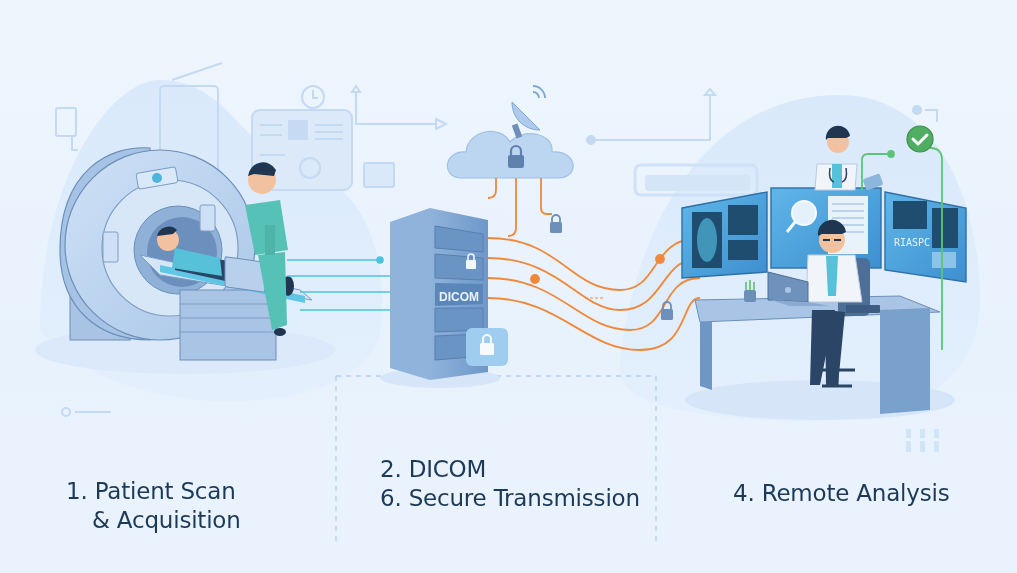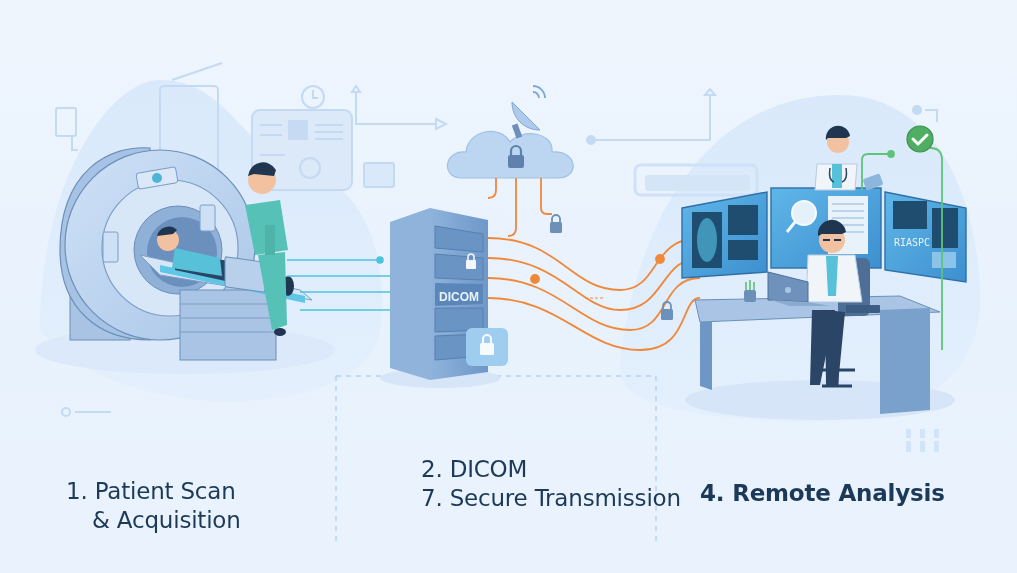--- a/index.html
+++ b/index.html
@@ -10,23 +10,23 @@
     position: relative;
   }
   #scene { position: absolute; left: 0; top: 0; width: 1017px; height: 573px; }
   .caption {
     position: absolute; color: #1c3a57; font-size: 23px; line-height: 29px;
     font-family: "DejaVu Sans", sans-serif; letter-spacing: -0.2px;
   }
   .caption span { display: block; white-space: nowrap; }
   #cap1 { left: 66px; top: 477px; }
   #cap1 .l2 { padding-left: 26px; }
-  #cap2 { left: 380px; top: 455px; margin-left: 41px; }
+  #cap2 { left: 380px; top: 455px; }
   #cap2 .l2 { padding-left: 25px; }
-  #cap3 { left: 700px; top: 479px; font-weight: bold; }
+  #cap3 { left: 733px; top: 479px; }
   #cap3 .l2 { padding-left: 47px; }
 </style>
 </head>
 <body>
 
 <svg id="scene" viewBox="0 0 1017 573" xmlns="http://www.w3.org/2000/svg">
   <defs>
     <linearGradient id="blob" x1="0" y1="0" x2="0" y2="1">
       <stop offset="0" stop-color="#d7e8fb"></stop>
       <stop offset="1" stop-color="#e3effc"></stop>
@@ -260,17 +260,17 @@
     <path d="M913 139 l5 5 l9 -9" stroke="#fff" stroke-width="3" fill="none" stroke-linecap="round" stroke-linejoin="round"></path>
   </g>
 </svg>
 
 <div class="caption" id="cap1">
   <span>1. Patient Scan</span>
   <span class="l2">&amp; Acquisition</span>
 </div>
 <div class="caption" id="cap2">
   <span>2. DICOM</span>
-  <span>7. Secure Transmission</span>
+  <span>6. Secure Transmission</span>
 </div>
 <div class="caption" id="cap3">
   <span>4. Remote Analysis</span>
 </div>
 
 </body></html>

